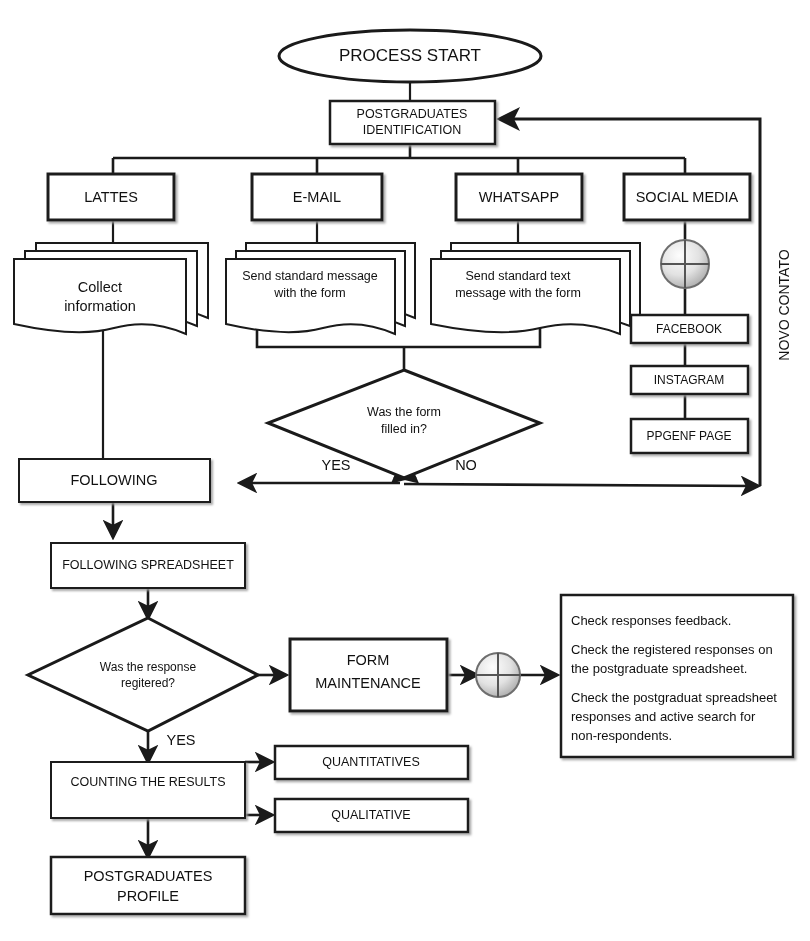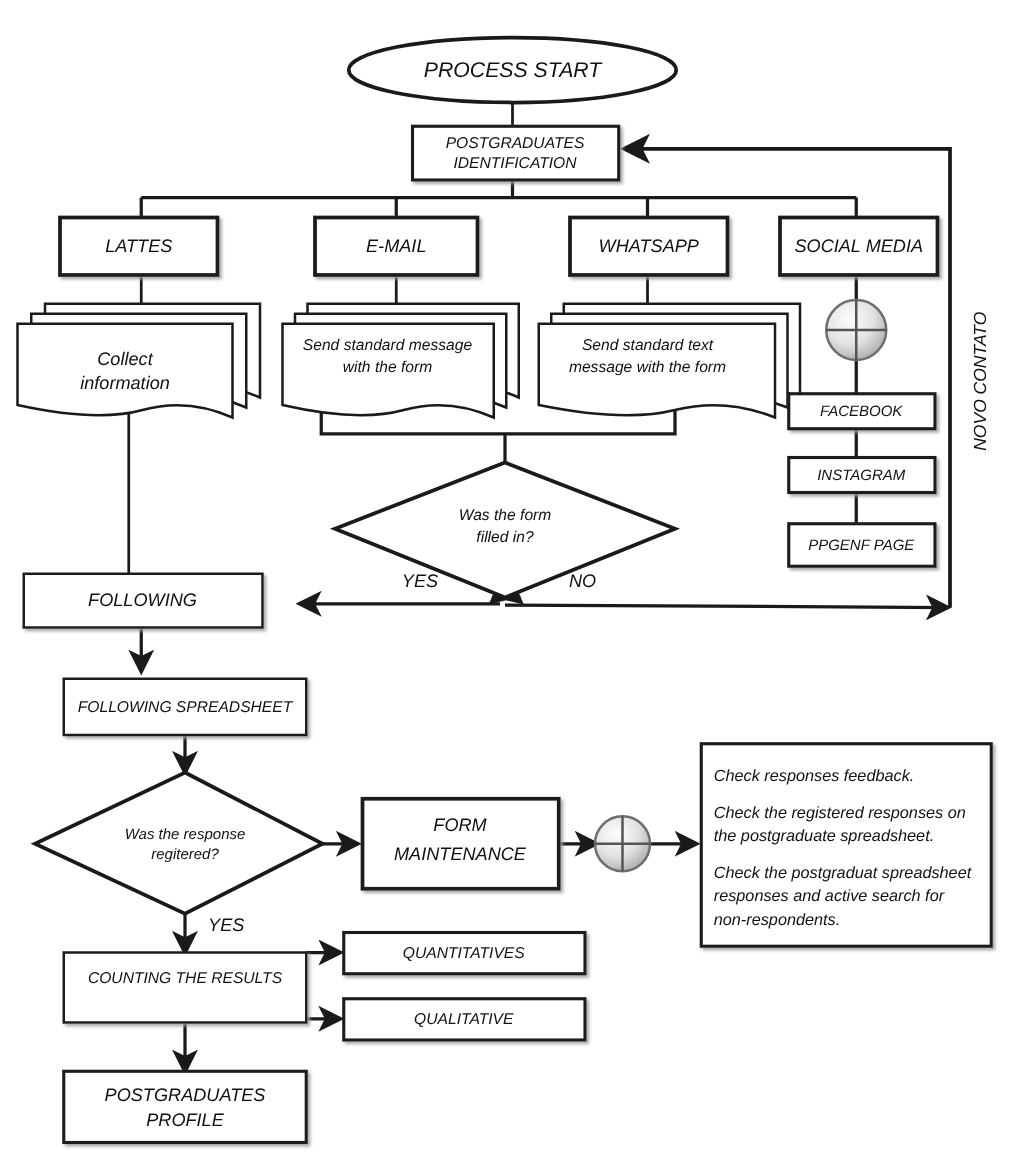--- a/index.html
+++ b/index.html
@@ -1,17 +1,17 @@
 <!DOCTYPE html>
 <html><head>
 <meta charset="utf-8">
 <style>
   html,body{margin:0;padding:0;background:#ffffff;}
   body{width:810px;height:941px;font-family:"Liberation Sans",sans-serif;overflow:hidden;}
-  #stage{position:relative;width:746px;height:941px;background:#fff;font-style:italic;}
+  #stage{position:relative;width:746px;height:941px;background:#fff;}
   svg#flow{position:absolute;left:0;top:0;width:810px;height:941px;}
   .nd-txt{font-family:"Liberation Sans",sans-serif;fill:#111;text-anchor:middle;dominant-baseline:middle;}
   .t18{font-size:17px;}
   .t15{font-size:14.5px;}
   .t13{font-size:12.5px;}
   .t12{font-size:12px;}
   .shape{fill:#ffffff;stroke:#1a1a1a;}
   .sw3{stroke-width:3;}
   .sw25{stroke-width:2.5;}
   .sw2{stroke-width:2;}

